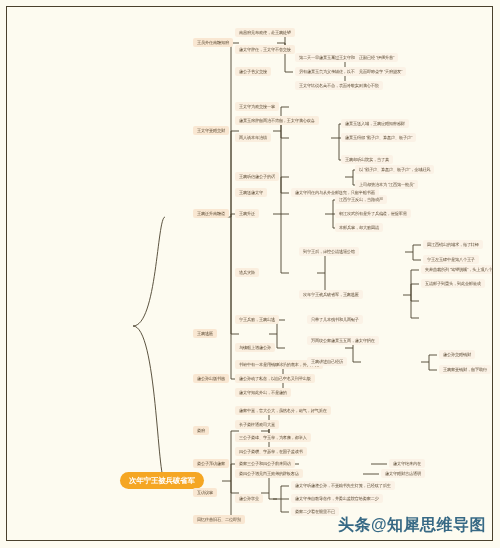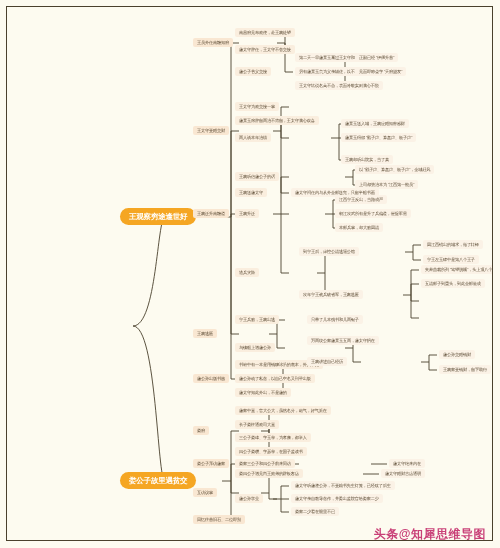--- a/index.html
+++ b/index.html
@@ -77,24 +77,24 @@
     background:#fbf2e6;
     color:#5a4a33;
     border-radius:2px;
     font-size:4.2px;
     padding:2px 4px;
     height:9px;
     line-height:6px;
   }
   #watermark{
     position:absolute;
-    right:14px;bottom:5px;
-    font-size:12px;
+    right:14px;bottom:12px;
+    font-size:16px;
     font-weight:bold;
-    color:#be185d;
+    color:#0c4a6e;
     opacity:.82;
     letter-spacing:.5px;
     white-space:nowrap;
   }
 </style>
 </head>
 <body>
 
 <div id="frame">
   <div id="canvas">
@@ -182,25 +182,22 @@
         <path d="M262 467 H270 M262 492 H270"></path>
         <path d="M356 467 H372"></path>
 
         <path d="M266 492 H274"></path>
         <path d="M274 492 V479 M274 492 V492 M274 492 V505"></path>
         <path d="M274 479 H282 M274 492 H282 M274 505 H282"></path>
       </g>
     </svg>
 
 
-    <div class="node n-l2" style="left:113px;top:201px;">
-      <span>王观察穷途逢世好</span>
-    </div>
     <div class="node n-l2" style="left:113px;top:465px;">
-      <span>娄公子故里遇贫交</span>
+      <span>次年宁王被兵破省军</span>
     </div>
 
     <div class="node n-l3" style="left:186px;top:31px;">
       <span>王员外任南赣知府</span>
       </div>
     <div class="node n-l3" style="left:186px;top:119px;">
       <span>王太守受赠交财</span>
       </div>
     <div class="node n-l3" style="left:186px;top:202px;">
       <span>王惠迁升南赣道</span>

